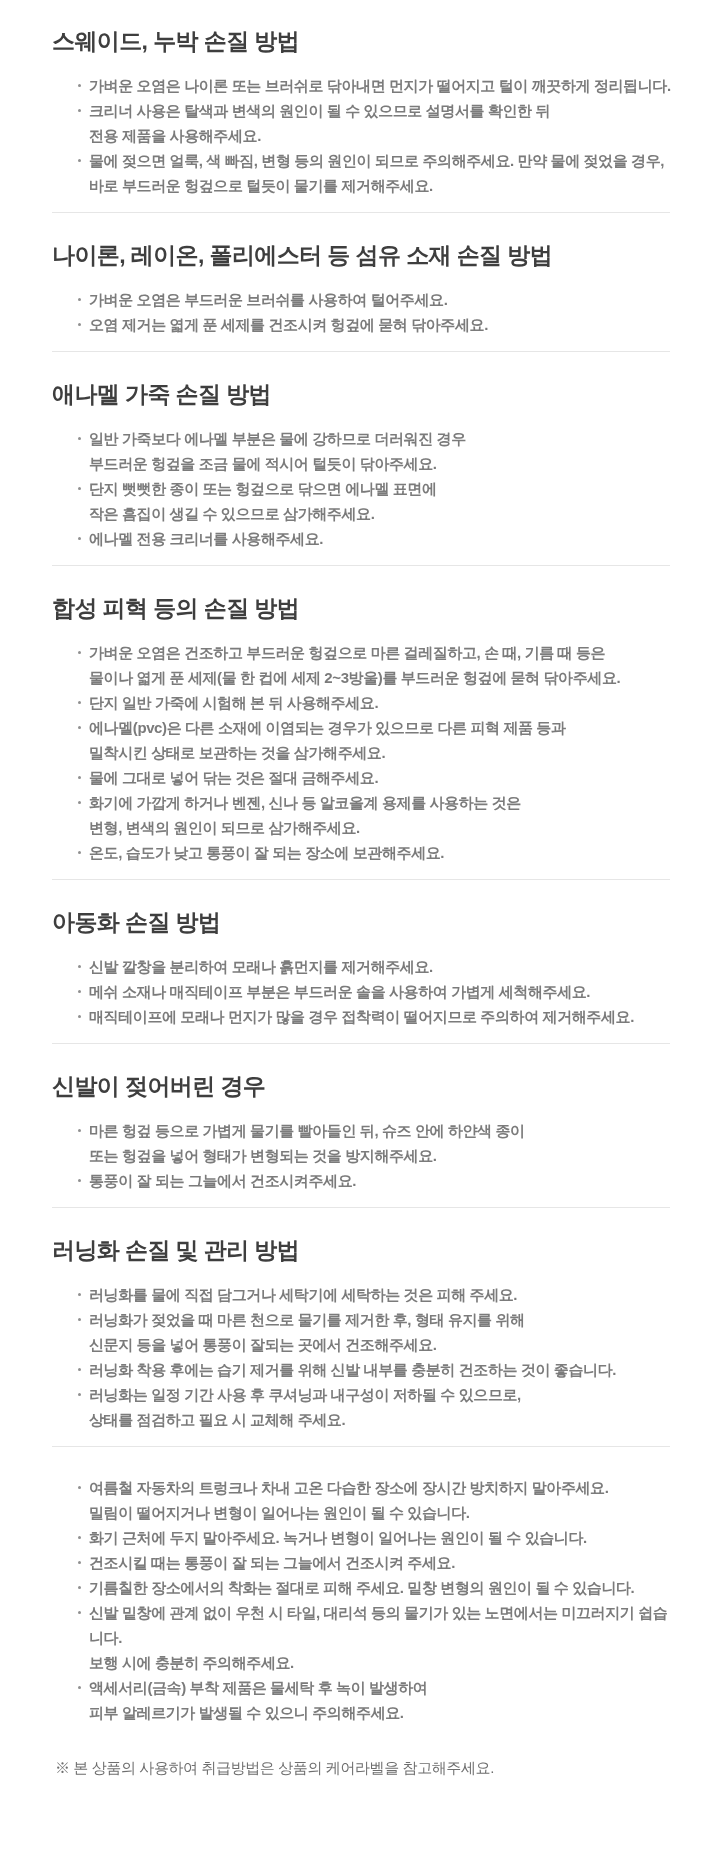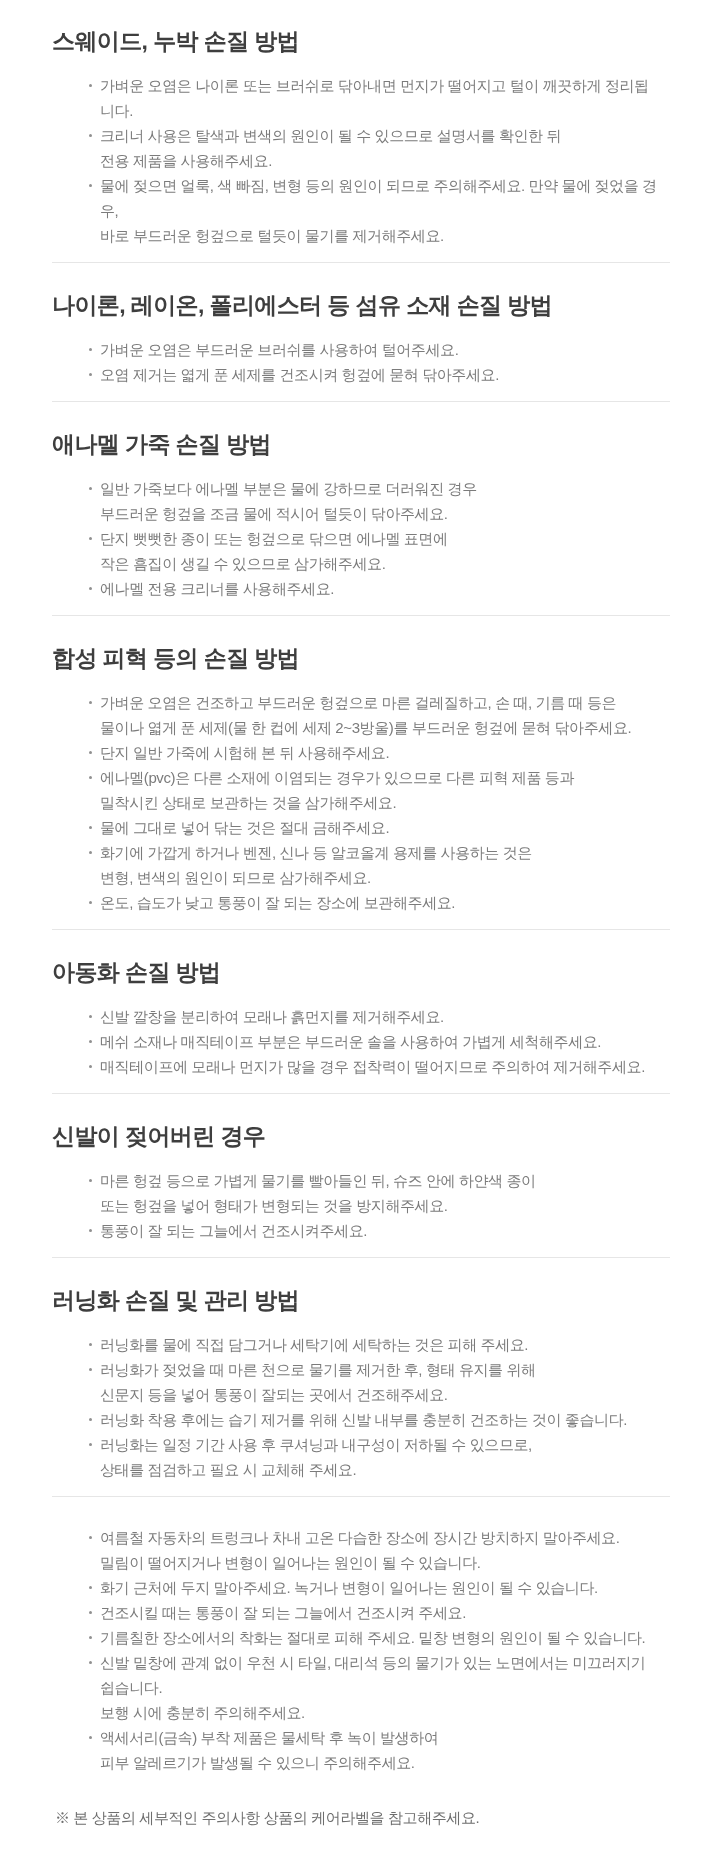--- a/index.html
+++ b/index.html
@@ -22,22 +22,23 @@
     .section-title {
       font-size: 23px;
       font-weight: 700;
       color: #3e3e3e;
       line-height: 28px;
       letter-spacing: -0.6px;
       margin: 0 0 18px 0;
     }
     .bullet-list {
       list-style: none;
-      margin: 12px;
+      margin: 1px;
       padding: 0;
+      font-weight: bold;
     }
     .bullet-item {
       position: relative;
       padding-left: 36px;
       font-size: 15px;
       line-height: 25px;
       color: #7b7b7b;
       letter-spacing: -0.4px;
     }
     .bullet-dot {
@@ -276,14 +277,14 @@
   </li>
 
   <li class="bullet-item">
     <span class="bullet-dot"></span>
     <span class="bullet-text">액세서리(금속) 부착 제품은 물세탁 후 녹이 발생하여
 피부 알레르기가 발생될 수 있으니 주의해주세요.</span>
   </li>
 </ul>
   </section>
 </div>
-  <p class="footnote">※ 본 상품의 세부적인 주의사항 상품의 케어라벨을 참고해주세요.</p>
+  <p class="footnote">※ 본 상품의 사용하여 취급방법은 상품의 케어라벨을 참고해주세요.</p>
 </div>
 
 </body></html>

